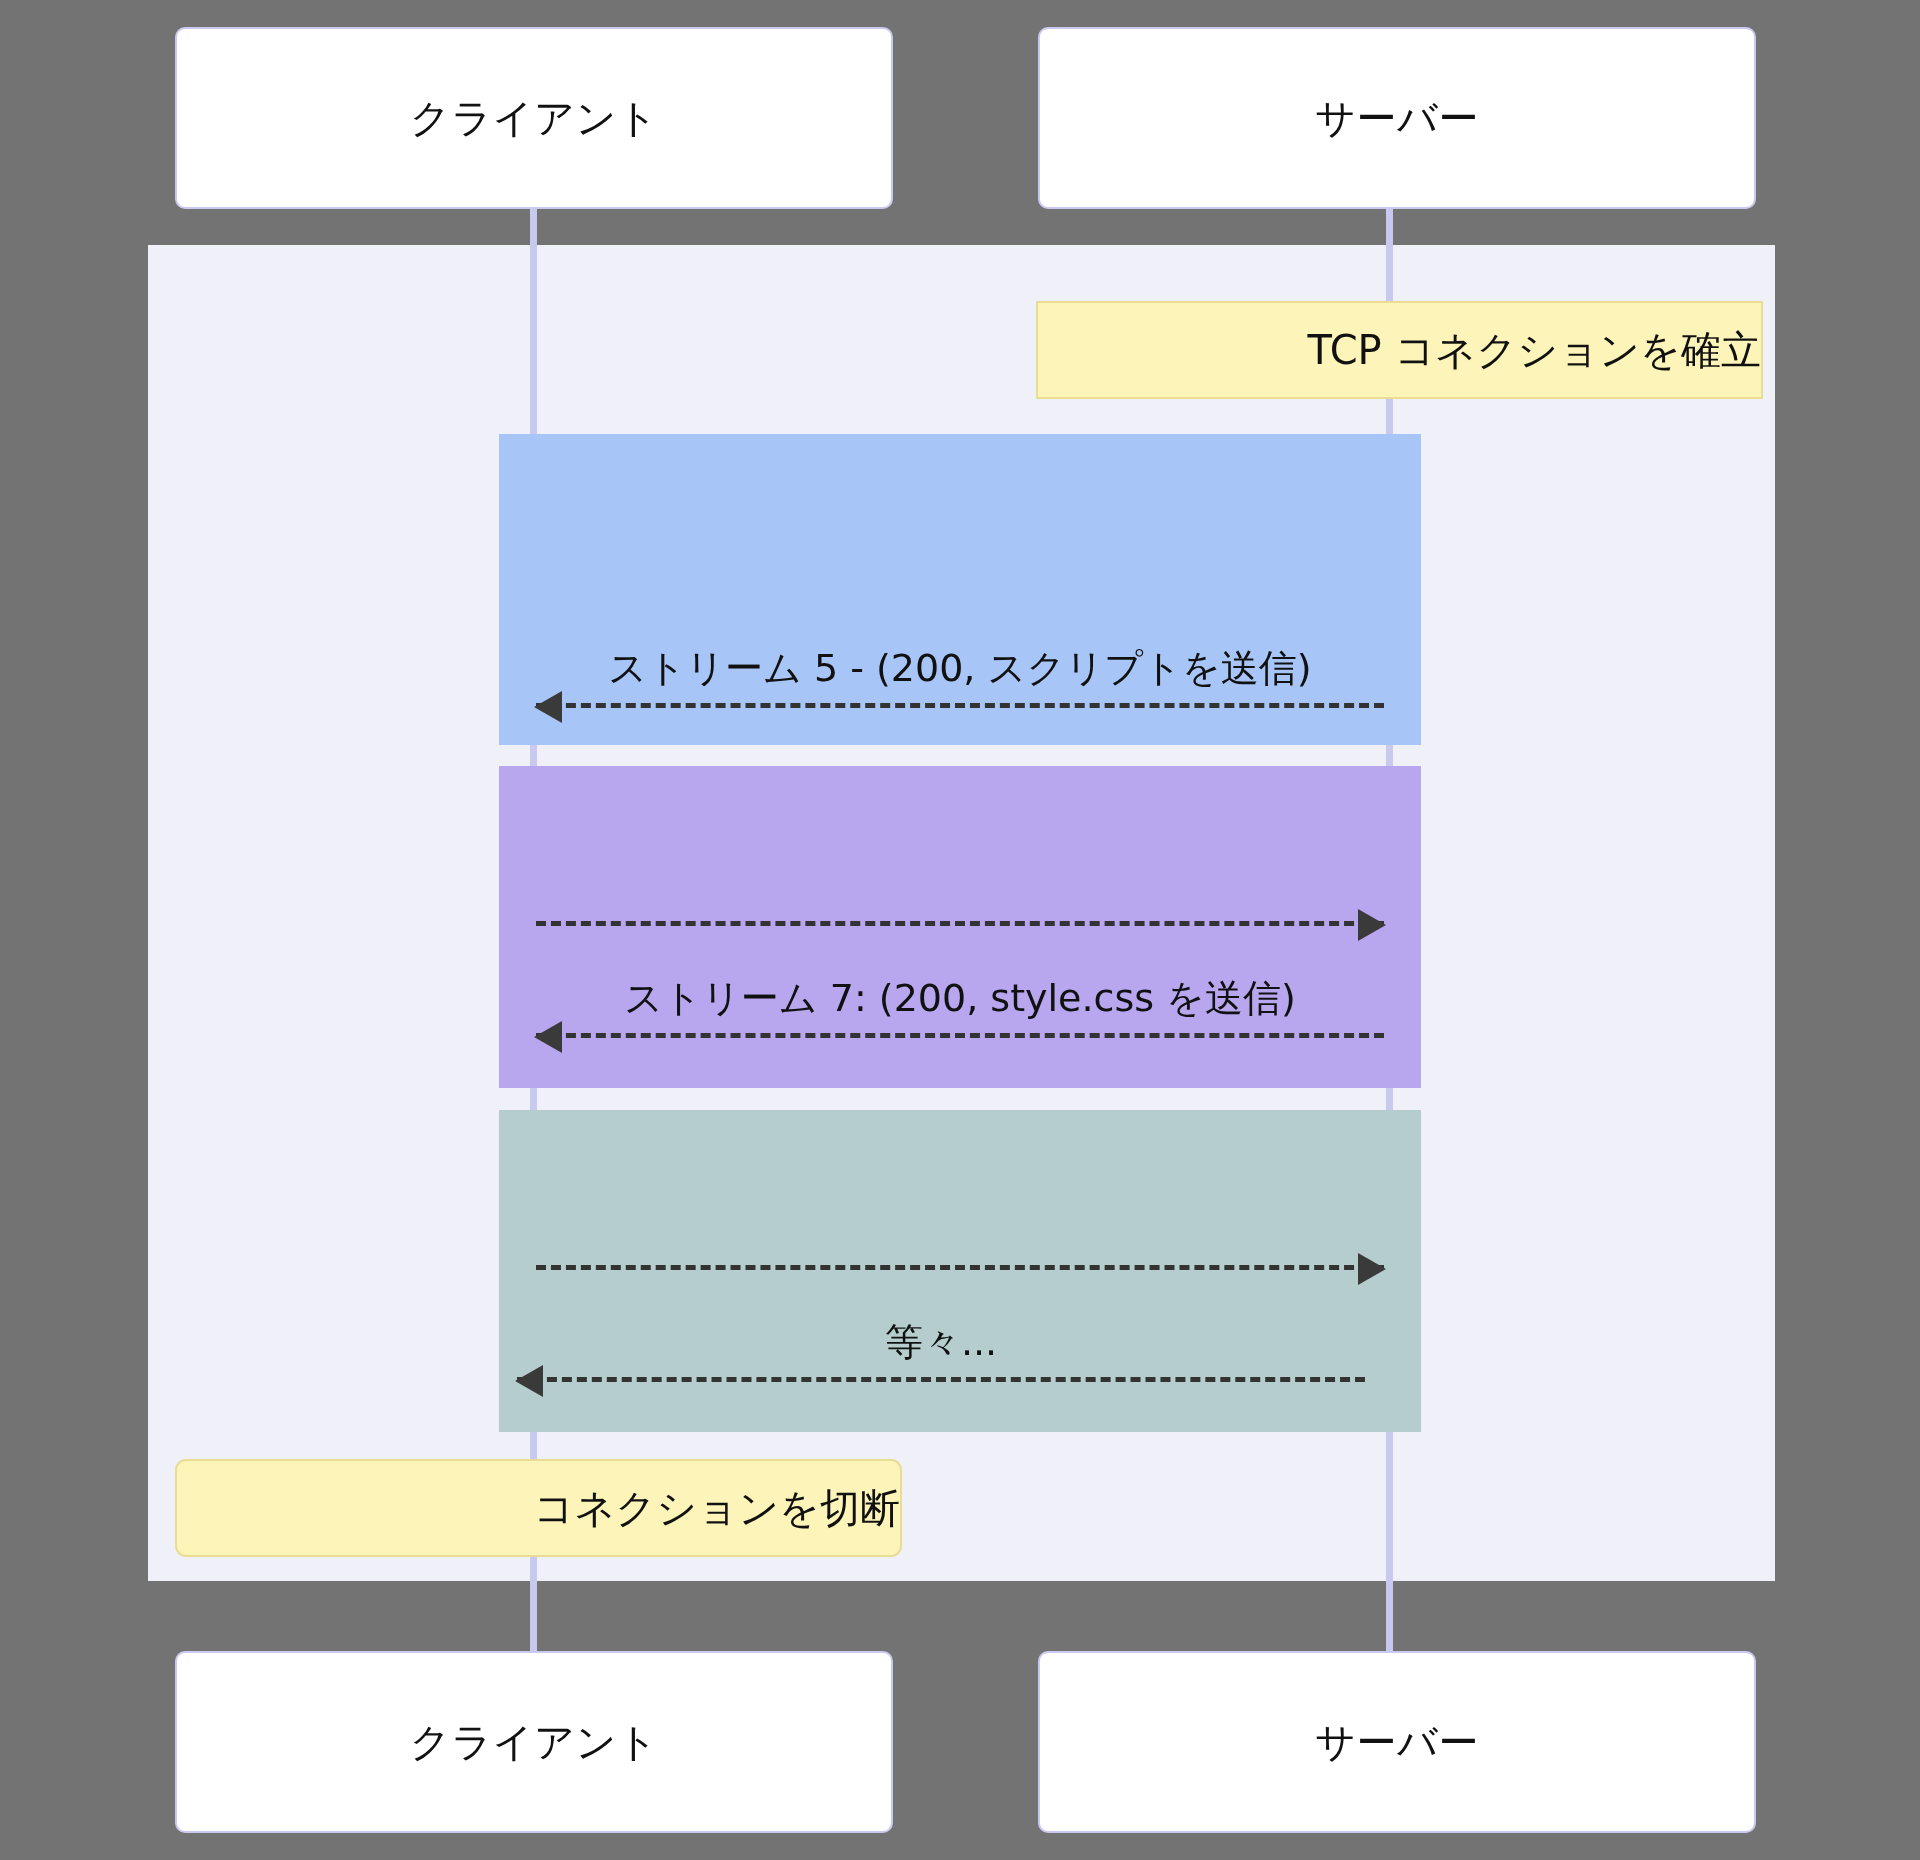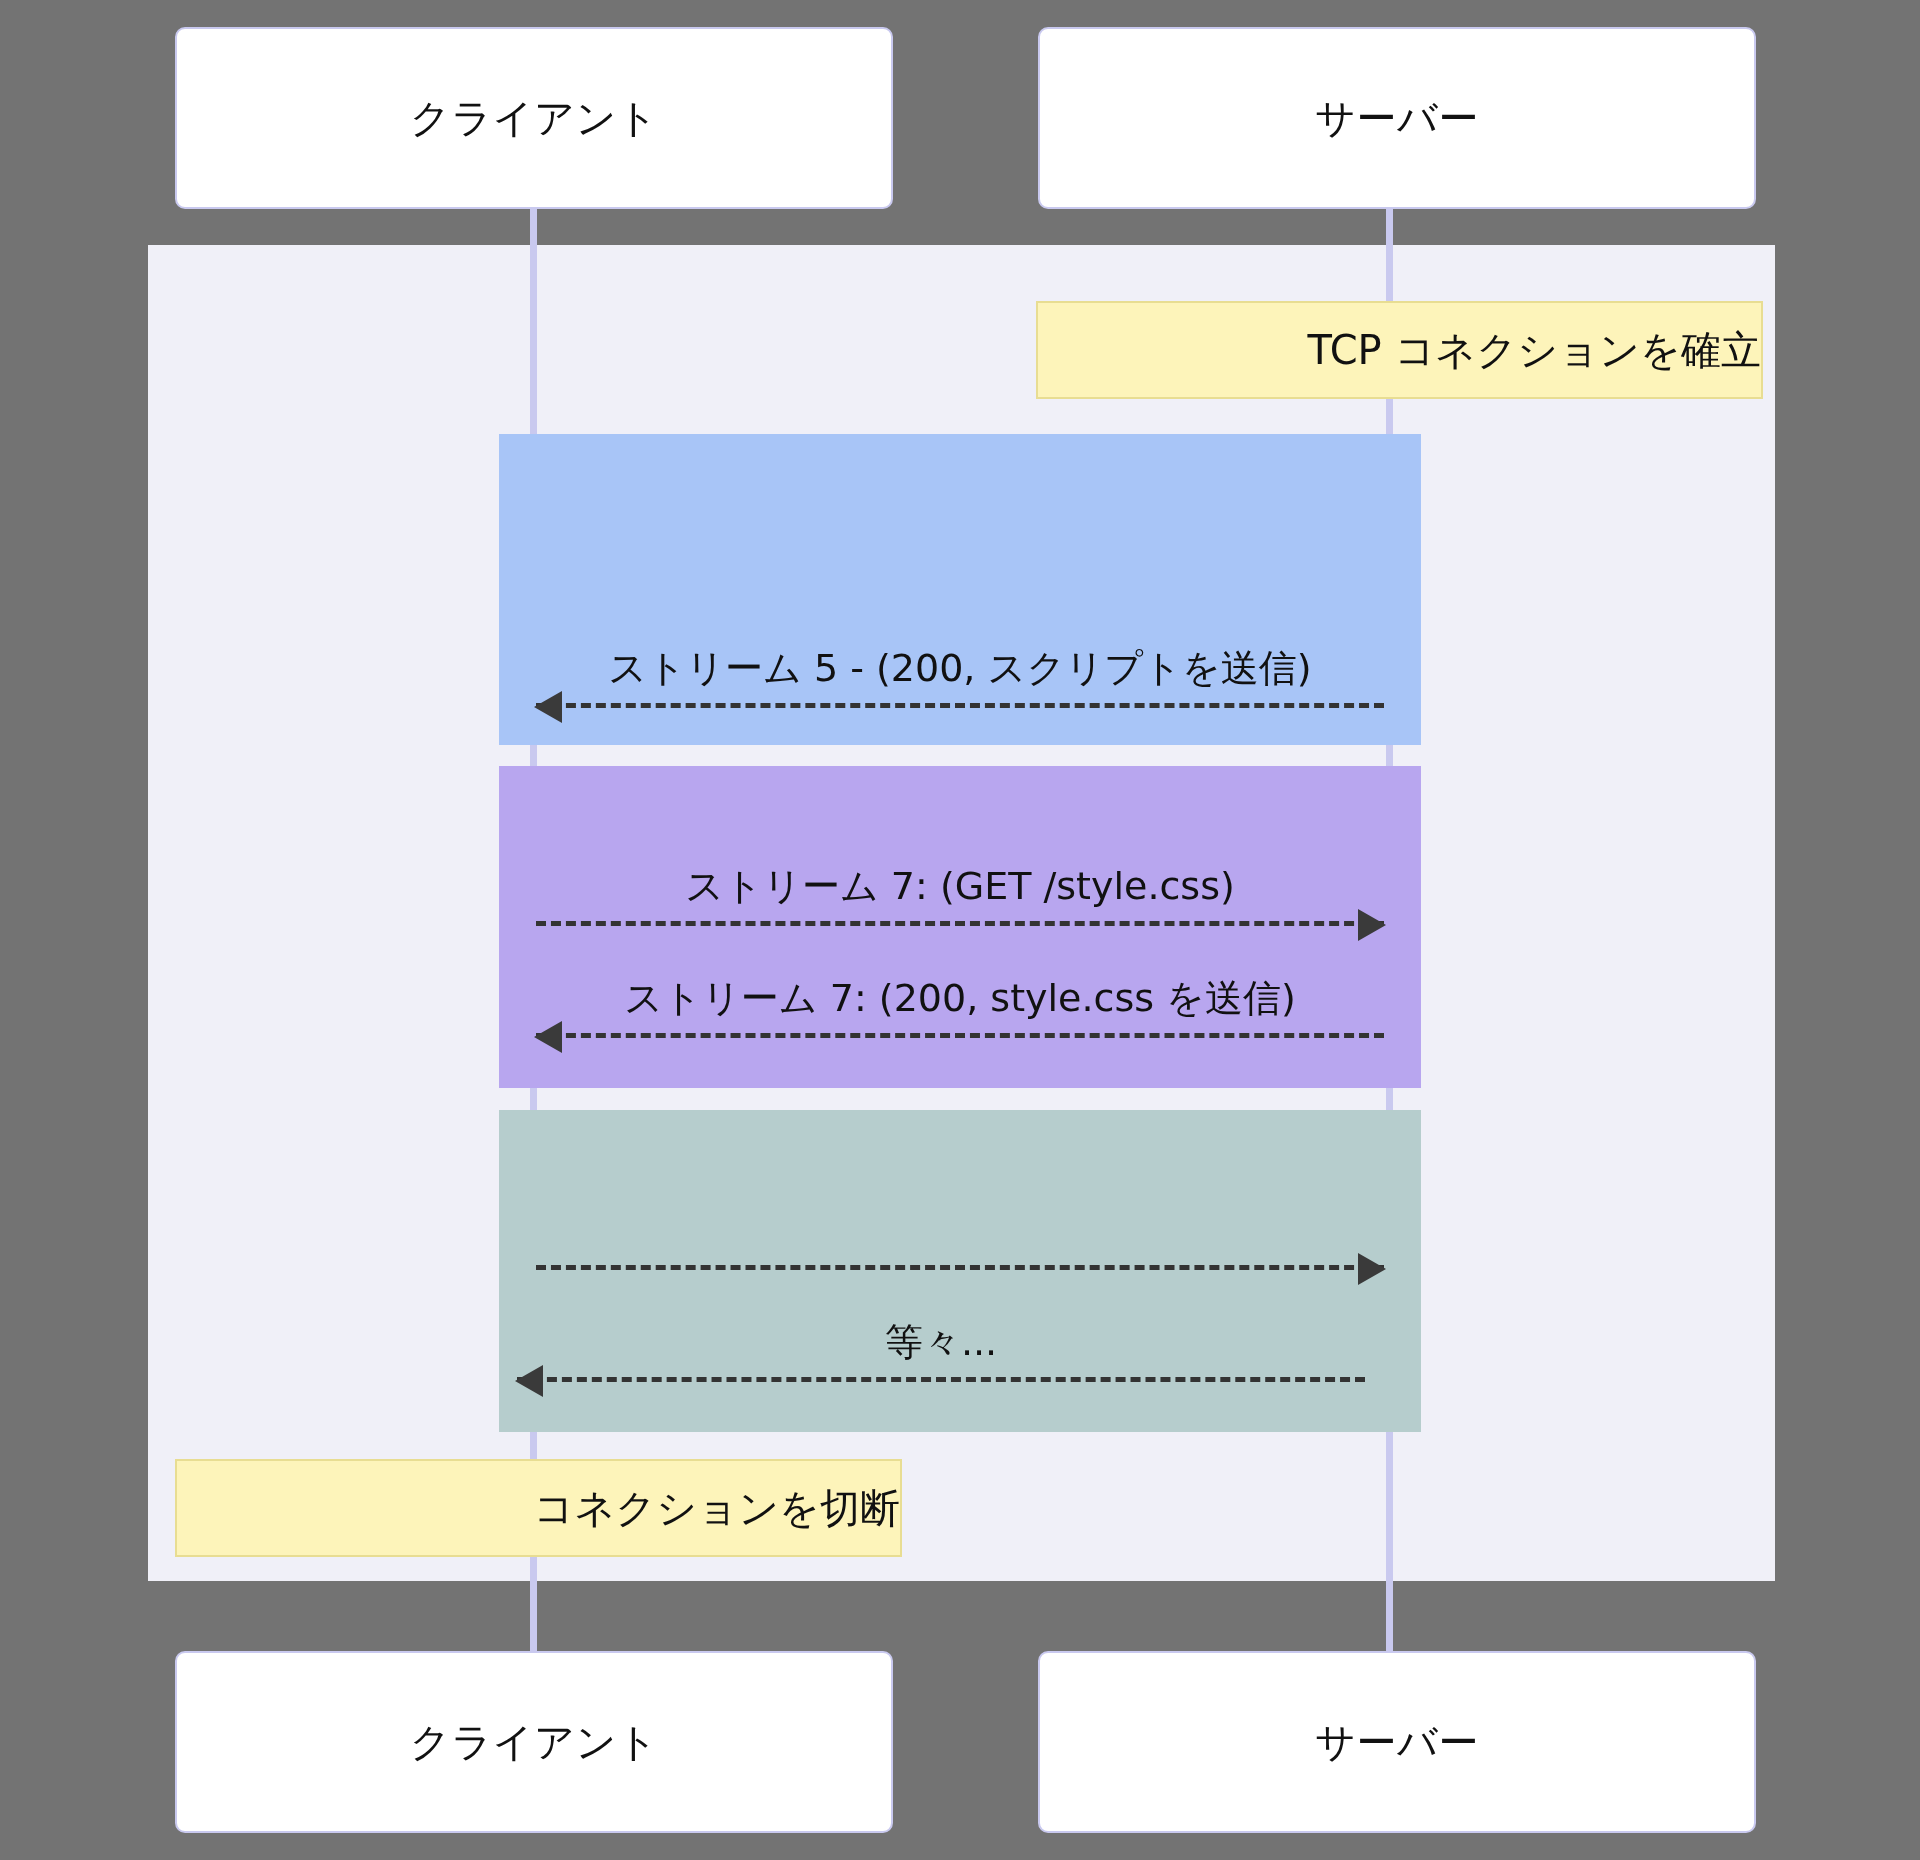--- a/index.html
+++ b/index.html
@@ -141,21 +141,20 @@
 
   <div class="msg" style="left:536px; top:628px; width:848px; height:80px;text-decoration:underline;">
     <span class="mlabel">ストリーム 5 - (200, スクリプトを送信)</span>
     <span class="mline"></span>
     <span class="arrowhead left"></span>
   </div>
 
   <div class="block" style="left:499px; top:766px; width:922px; height:322px; background:#b8a6ef;"></div>
 
   <div class="msg" style="left:536px; top:846px; width:848px; height:80px;">
-    <span class="mlabel">ストリーム 7: (GET /style.css)</span>
     <span class="mline"></span>
     <span class="arrowhead right"></span>
   </div>
 
   <div class="msg" style="left:536px; top:958px; width:848px; height:80px;">
     <span class="mlabel">ストリーム 7: (200, style.css を送信)</span>
     <span class="mline"></span>
     <span class="arrowhead left"></span>
   </div>
 
@@ -165,21 +164,21 @@
     <span class="mline"></span>
     <span class="arrowhead right"></span>
   </div>
 
   <div class="msg" style="left:517px; top:1302px; width:848px; height:80px;">
     <span class="mlabel">等々...</span>
     <span class="mline"></span>
     <span class="arrowhead left"></span>
   </div>
 
-  <div class="note" style="left:175px; top:1459px; width:727px; height:98px;">
+  <div class="note" style="left:175px; top:1459px; width:727px; height:98px;border-radius:11px;">
     <span class="ntext">コネクションを切断</span>
   </div>
 
   <div class="participant" style="left:175px; top:1651px; width:718px; height:182px;">
     <span class="plabel">クライアント</span>
   </div>
 
   <div class="participant" style="left:1038px; top:1651px; width:718px; height:182px;">
     <span class="plabel">サーバー</span>
   </div>

